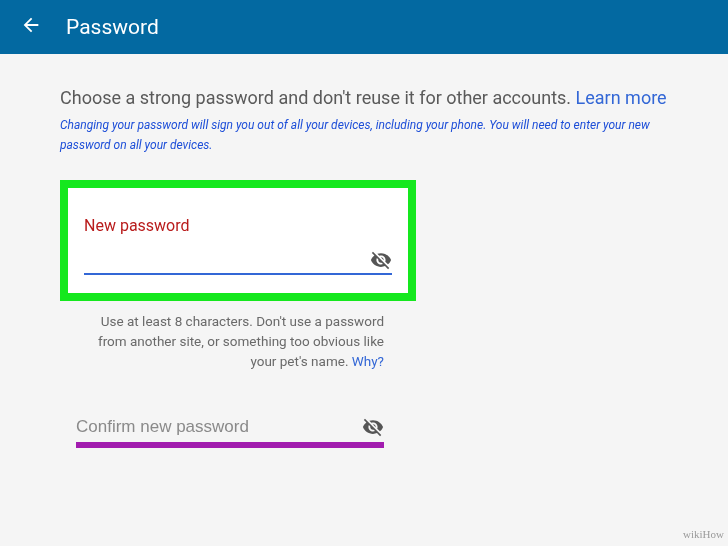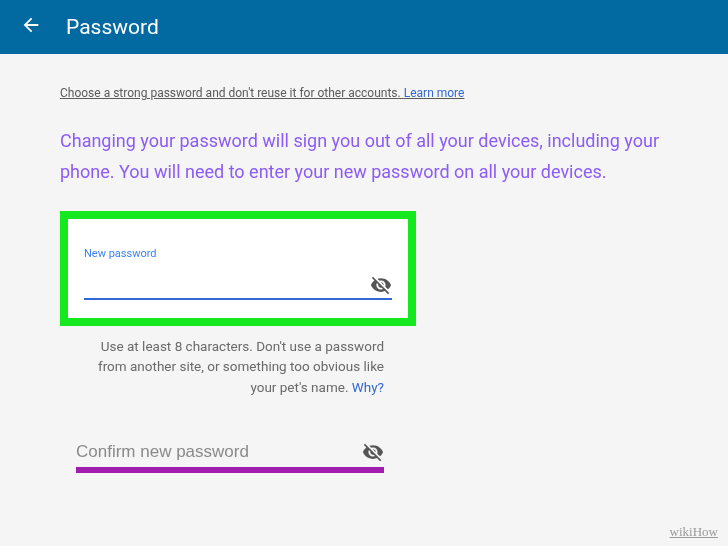--- a/index.html
+++ b/index.html
@@ -27,49 +27,49 @@
     .header-title {
       color: white;
       font-size: 21px;
       font-weight: 400;
     }
     .content {
       padding: 30px 60px 20px 60px;
     }
     .intro-text {
       color: #5a5a5a;
-      font-size: 12px;
+      font-size: 18px;
       line-height: 1.5;
-      margin-bottom: 24px;
-      text-decoration: underline;
+      margin-bottom: 4px;
     }
     .learn-more {
       color: #3367d6;
       cursor: pointer;
     }
     .signout-text {
-      color: #8b5cf6;
-      font-size: 18px;
+      color: #1d4ed8;
+      font-size: 12px;
       line-height: 1.7;
       margin-bottom: 24px;
+      font-style: italic;
     }
     .highlight-box {
       background: #15e81e;
       padding: 8px;
       width: 356px;
       margin-bottom: 10px;
     }
     .password-field-wrap {
       background: white;
       padding: 28px 16px 18px 16px;
       position: relative;
     }
     .field-label {
-      color: #3b82f6;
-      font-size: 11px;
+      color: #b91c1c;
+      font-size: 16px;
       display: block;
       margin-bottom: 4px;
     }
     .input-row {
       display: flex;
       align-items: center;
       border-bottom: 2px solid #3367d6;
       padding-bottom: 2px;
       padding-top: 10px;
     }
@@ -137,25 +137,24 @@
       border: none;
       padding: 12px 18px;
       font-size: 13px;
       letter-spacing: 0.5px;
       cursor: pointer;
       box-shadow: 0 1px 2px rgba(0,0,0,0.2);
     }
     .watermark {
       position: absolute;
       bottom: 6px;
-      right: 10px;
+      right: 4px;
       color: #9a9a9a;
-      font-size: 13px;
+      font-size: 11px;
       font-family: Georgia, serif;
-      text-decoration: underline;
     }
   </style>
 </head>
 <body>
 
 <div class="header">
   <span class="back-arrow">
     <svg width="22" height="22" viewBox="0 0 24 24" fill="white">
         <path d="M20 11H7.83l5.59-5.59L12 4l-8 8 8 8 1.41-1.41L7.83 13H20v-2z"></path>
       </svg>

